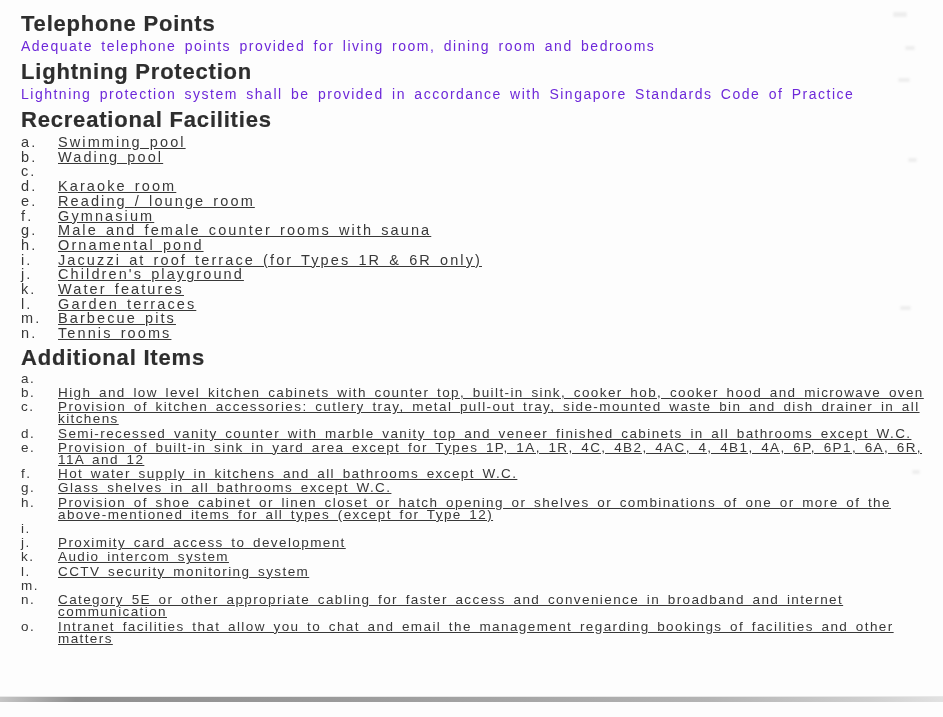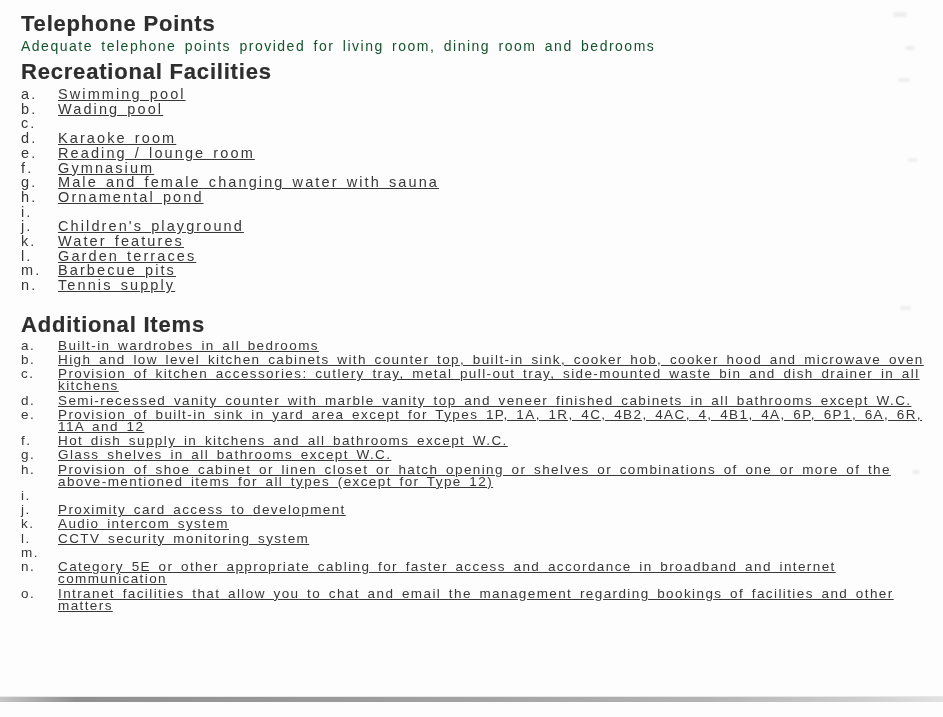--- a/index.html
+++ b/index.html
@@ -28,38 +28,38 @@
     margin: 0 0 3px 0;
     -webkit-text-stroke: 0.2px #2e2e2e;
   }
   .sec-para { margin-bottom: 6px; }
   .sec-para .body-text {
     margin: 0;
     font-size: 14px;
     line-height: 15px;
     letter-spacing: 1.5px;
     word-spacing: 3px;
-    color: #14532d;
+    color: #6d28d9;
     white-space: nowrap;
   }
   .sec-list .row {
     display: flex;
     color: #383838;
   }
   .row .label {
     flex: 0 0 37px;
     width: 37px;
   }
   .row .text {
     flex: 0 1 auto;
     max-width: 868px;
     text-decoration: underline;
   }
   
-  .sec-3 { margin-bottom: 20px; }
+  .sec-3 { margin-bottom: 5px; }
   .sec-3 .row {
     font-size: 14.5px;
     line-height: 14.7px;
     letter-spacing: 2.1px;
     word-spacing: 2px;
   }
   
   .sec-4 .row {
     font-size: 13.5px;
     line-height: 12.2px;
@@ -90,20 +90,24 @@
 </style>
 </head>
 <body>
 
 <div class="page">
   <div id="doc-sections">
       <section class="section sec-0 sec-para">
         <h2 class="section-heading">Telephone Points</h2>
         <p class="body-text">Adequate telephone points provided for living room, dining room and bedrooms</p>
       </section>
+      <section class="section sec-1 sec-para">
+        <h2 class="section-heading">Lightning Protection</h2>
+        <p class="body-text">Lightning protection system shall be provided in accordance with Singapore Standards Code of Practice</p>
+      </section>
       <section class="section sec-3 sec-list">
         <h2 class="section-heading">Recreational Facilities</h2>
         <div class="row">
           <span class="label">a.</span>
           <span class="text">Swimming pool</span>
         </div>
         <div class="row">
           <span class="label">b.</span>
           <span class="text">Wading pool</span>
         </div>
@@ -117,75 +121,75 @@
         <div class="row">
           <span class="label">e.</span>
           <span class="text">Reading / lounge room</span>
         </div>
         <div class="row">
           <span class="label">f.</span>
           <span class="text">Gymnasium</span>
         </div>
         <div class="row">
           <span class="label">g.</span>
-          <span class="text">Male and female changing water with sauna</span>
+          <span class="text">Male and female counter rooms with sauna</span>
         </div>
         <div class="row">
           <span class="label">h.</span>
           <span class="text">Ornamental pond</span>
         </div>
         <div class="row">
           <span class="label">i.</span>
+          <span class="text">Jacuzzi at roof terrace (for Types 1R &amp; 6R only)</span>
         </div>
         <div class="row">
           <span class="label">j.</span>
           <span class="text">Children's playground</span>
         </div>
         <div class="row">
           <span class="label">k.</span>
           <span class="text">Water features</span>
         </div>
         <div class="row">
           <span class="label">l.</span>
           <span class="text">Garden terraces</span>
         </div>
         <div class="row">
           <span class="label">m.</span>
           <span class="text">Barbecue pits</span>
         </div>
         <div class="row">
           <span class="label">n.</span>
-          <span class="text">Tennis supply</span>
+          <span class="text">Tennis rooms</span>
         </div>
       </section>
       <section class="section sec-4 sec-list">
         <h2 class="section-heading">Additional Items</h2>
         <div class="row">
           <span class="label">a.</span>
-          <span class="text">Built-in wardrobes in all bedrooms</span>
         </div>
         <div class="row">
           <span class="label">b.</span>
           <span class="text">High and low level kitchen cabinets with counter top, built-in sink, cooker hob, cooker hood and microwave oven</span>
         </div>
         <div class="row">
           <span class="label">c.</span>
           <span class="text">Provision of kitchen accessories: cutlery tray, metal pull-out tray, side-mounted waste bin and dish drainer in all kitchens</span>
         </div>
         <div class="row">
           <span class="label">d.</span>
           <span class="text">Semi-recessed vanity counter with marble vanity top and veneer finished cabinets in all bathrooms except W.C.</span>
         </div>
         <div class="row">
           <span class="label">e.</span>
           <span class="text">Provision of built-in sink in yard area except for Types 1P, 1A, 1R, 4C, 4B2, 4AC, 4, 4B1, 4A, 6P, 6P1, 6A, 6R, 11A and 12</span>
         </div>
         <div class="row">
           <span class="label">f.</span>
-          <span class="text">Hot dish supply in kitchens and all bathrooms except W.C.</span>
+          <span class="text">Hot water supply in kitchens and all bathrooms except W.C.</span>
         </div>
         <div class="row">
           <span class="label">g.</span>
           <span class="text">Glass shelves in all bathrooms except W.C.</span>
         </div>
         <div class="row">
           <span class="label">h.</span>
           <span class="text">Provision of shoe cabinet or linen closet or hatch opening or shelves or combinations of one or more of the above-mentioned items for all types (except for Type 12)</span>
         </div>
         <div class="row">
@@ -201,21 +205,21 @@
         </div>
         <div class="row">
           <span class="label">l.</span>
           <span class="text">CCTV security monitoring system</span>
         </div>
         <div class="row">
           <span class="label">m.</span>
         </div>
         <div class="row">
           <span class="label">n.</span>
-          <span class="text">Category 5E or other appropriate cabling for faster access and accordance in broadband and internet communication</span>
+          <span class="text">Category 5E or other appropriate cabling for faster access and convenience in broadband and internet communication</span>
         </div>
         <div class="row">
           <span class="label">o.</span>
           <span class="text">Intranet facilities that allow you to chat and email the management regarding bookings of facilities and other matters</span>
         </div>
       </section>
     </div>
 
   <div class="scan-artifact" style="left:893px; top:12px; width:14px; height:5px;"></div>
   <div class="scan-artifact" style="left:905px; top:46px; width:10px; height:4px;"></div>

